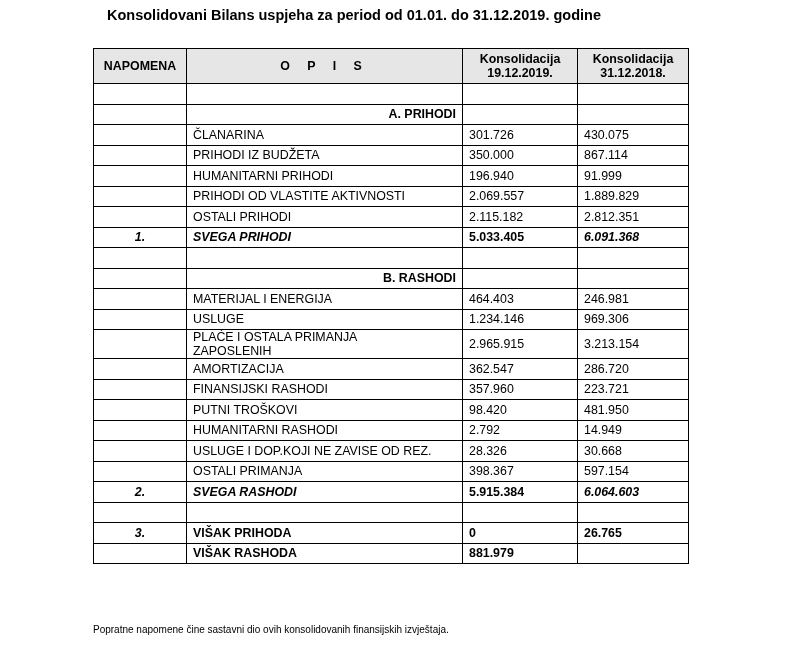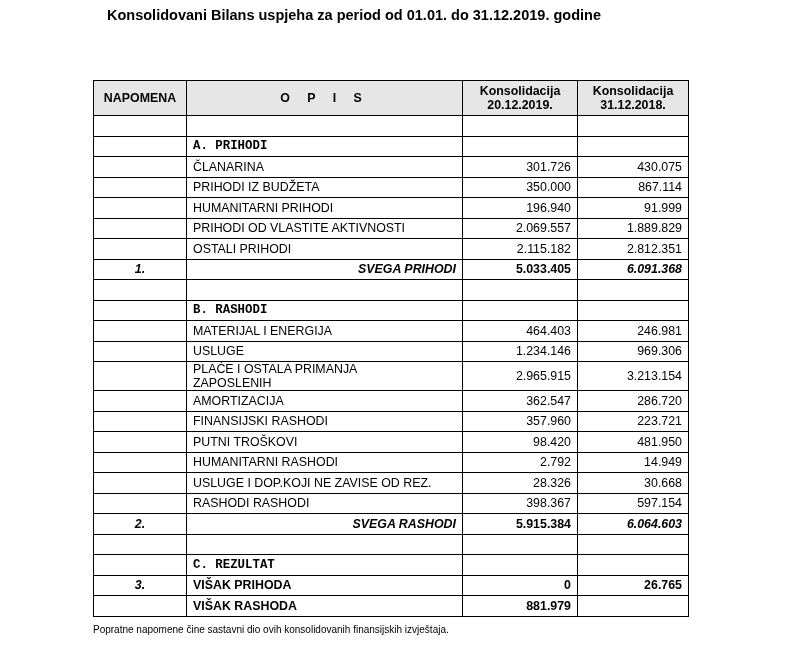--- a/index.html
+++ b/index.html
@@ -1,27 +1,27 @@
 <!DOCTYPE html>
 <html><head>
 <meta charset="utf-8">
 <style>
   html, body { margin: 0; padding: 0; background: #ffffff; }
   body { width: 791px; height: 661px; position: relative; overflow: hidden;
          font-family: "Liberation Sans", sans-serif; color: #000; }
   .title { position: absolute; left: 0; width: 708px; top: 7px; text-align: center;
            font-size: 14.5px; font-weight: bold; }
-  table.bilans { position: absolute; left: 93px; top: 80px; border-collapse: collapse;
+  table.bilans { position: absolute; left: 93px; top: 48px; border-collapse: collapse;
                  font-size: 12.4px; table-layout: fixed; }
   table.bilans td, table.bilans th { border: 1px solid #000; padding: 0 6px; height: 19.5px; line-height: 14px; }
   table.bilans th { background: #e6e6e6; font-weight: bold; text-align: center; height: 34px; font-size: 12.4px; }
   col.c1 { width: 93px; } col.c2 { width: 276px; } col.c3 { width: 115px; } col.c4 { width: 111px; }
-  td.num { text-align: right; }
+  td.num { }
   td.center { text-align: center; }
-  td.sec { text-align: left; font-weight: bold; font-family: Liberation Mono, monospace; }
+  td.sec { text-align: right; font-weight: bold; }
   tr.total td { font-weight: bold; }
   tr.total td.it { font-style: italic; }
   td.twoline { line-height: 14px; padding-top: 1px; padding-bottom: 1px; margin-top: 12px; }
   tr.result td.lbl { font-weight: bold; }
   .footnote { position: absolute; left: 93px; top: 624px; font-size: 10px; }
   .opis-h { letter-spacing: 7px; }
 </style>
 </head>
 <body>
 
@@ -31,21 +31,21 @@
   <colgroup>
       <col class="c1">
       <col class="c2">
       <col class="c3">
       <col class="c4">
     </colgroup>
   <thead>
     <tr>
       <th>NAPOMENA</th>
       <th class="opis-h">O P I S</th>
-      <th><span>Konsolidacija</span><br><span>20.12.2019.</span></th>
+      <th><span>Konsolidacija</span><br><span>19.12.2019.</span></th>
       <th><span>Konsolidacija</span><br><span>31.12.2018.</span></th>
     </tr>
   </thead>
   <tbody>
     <tr>
         <td></td>
         <td></td>
         <td></td>
         <td></td>
       </tr>
@@ -149,40 +149,34 @@
         <td class="num">14.949</td>
       </tr>
     <tr>
         <td></td>
         <td>USLUGE I DOP.KOJI NE ZAVISE OD REZ.</td>
         <td class="num">28.326</td>
         <td class="num">30.668</td>
       </tr>
     <tr>
         <td></td>
-        <td>RASHODI RASHODI</td>
+        <td>OSTALI PRIMANJA</td>
         <td class="num">398.367</td>
         <td class="num">597.154</td>
       </tr>
     <tr class="total">
         <td class="center it">2.</td>
         <td class="num it">SVEGA RASHODI</td>
         <td class="num">5.915.384</td>
         <td class="num it">6.064.603</td>
       </tr>
 
     <tr>
         <td></td>
         <td></td>
-        <td></td>
-        <td></td>
-      </tr>
-    <tr>
-        <td></td>
-        <td class="sec">C. REZULTAT</td>
         <td></td>
         <td></td>
       </tr>
 
     <tr class="result total">
         <td class="center it">3.</td>
         <td class="lbl">VIŠAK PRIHODA</td>
         <td class="num">0</td>
         <td class="num">26.765</td>
       </tr>

